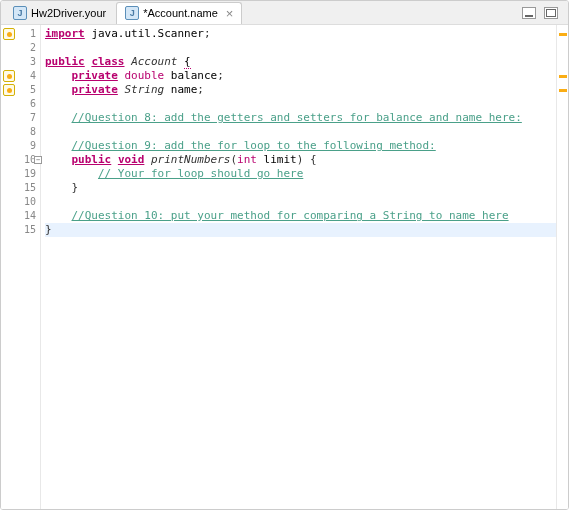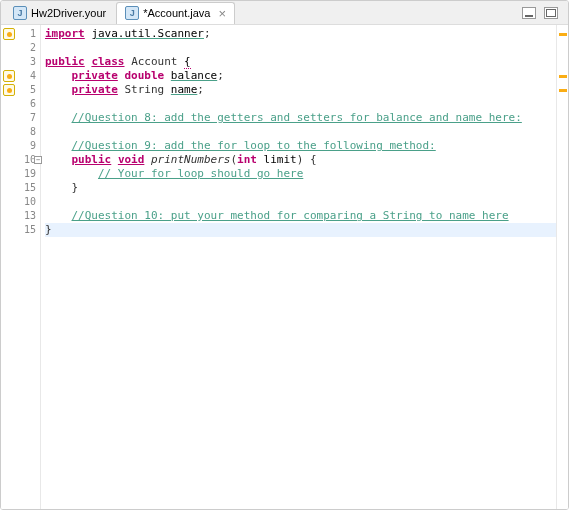--- a/index.html
+++ b/index.html
@@ -178,39 +178,39 @@
       align-items: center;
       justify-content: center;
     }
     .right-warn {
       width: 8px;
       height: 3px;
       background: #faad14;
     }
     
     .kw { color: #b8006e; font-weight: bold; text-decoration: underline; }
-    .type { color: #b8006e; font-weight: bold; }
-    .cls { color: #333; }
+    .type { color: #b8006e; font-weight: normal; }
+    .cls { color: #333; font-style: italic; }
     .method { color: #333; font-style: italic; }
     .comment { color: #4aa089; text-decoration: underline; }
     .punct { color: #333; }
-    .underline { text-decoration: underline; text-decoration-color: #4aa089; text-decoration-style: solid; }
+    .underline { text-decoration-color: #4aa089; text-decoration-style: solid; }
     .squiggle { border-bottom: 1px dotted #b8006e; }
   </style>
 </head>
 <body>
 
 <div class="tab-bar">
   <div class="tab">
     <span class="tab-icon">J</span>
     <span>Hw2Driver.your</span>
   </div>
   <div class="tab active">
     <span class="tab-icon">J</span>
-    <span>*Account.java</span>
+    <span>*Account.name</span>
     <span class="close-icon">×</span>
   </div>
   <div class="toolbar-right">
     <div class="toolbar-btn minimize"></div>
     <div class="toolbar-btn maximize"></div>
   </div>
 </div>
 
 <div class="editor-area">
   <div class="marker-col" id="marker-col">
@@ -243,21 +243,21 @@
       <div class="gutter-line">4</div>
       <div class="gutter-line">5</div>
       <div class="gutter-line">6</div>
       <div class="gutter-line">7</div>
       <div class="gutter-line">8</div>
       <div class="gutter-line">9</div>
       <div class="gutter-line">10<div class="fold-icon">−</div></div>
       <div class="gutter-line">19</div>
       <div class="gutter-line">15</div>
       <div class="gutter-line">10</div>
-      <div class="gutter-line">13</div>
+      <div class="gutter-line">14</div>
       <div class="gutter-line">15</div>
     </div>
   <div class="code-area" id="code-area"><div class="code-line"><span class="kw">import</span> <span class="underline">java.util.Scanner</span><span class="punct">;</span></div><div class="code-line"></div><div class="code-line"><span class="kw">public</span> <span class="kw">class</span> <span class="cls">Account</span> <span class="squiggle">{</span></div><div class="code-line">    <span class="kw">private</span> <span class="type">double</span> <span class="underline">balance</span><span class="punct">;</span></div><div class="code-line">    <span class="kw">private</span> <span class="cls">String</span> <span class="underline">name</span><span class="punct">;</span></div><div class="code-line"></div><div class="code-line">    <span class="comment">//Question 8: add the getters and setters for balance and name here:</span></div><div class="code-line"></div><div class="code-line">    <span class="comment">//Question 9: add the for loop to the following method:</span></div><div class="code-line">    <span class="kw">public</span> <span class="kw">void</span> <span class="method">printNumbers</span><span class="punct">(</span><span class="type">int</span><span> limit</span><span class="punct">)</span><span class="punct"> {</span></div><div class="code-line">        <span class="comment">// Your for loop should go here</span></div><div class="code-line">    <span class="punct">}</span></div><div class="code-line"></div><div class="code-line">    <span class="comment">//Question 10: put your method for comparing a String to name here</span></div><div class="code-line current"><span class="punct">}</span></div></div>
   <div class="right-marker-col" id="right-marker-col">
       <div class="right-marker">
         <div class="right-warn"></div>
       </div>
       <div class="right-marker"></div>
       <div class="right-marker"></div>
       <div class="right-marker">

